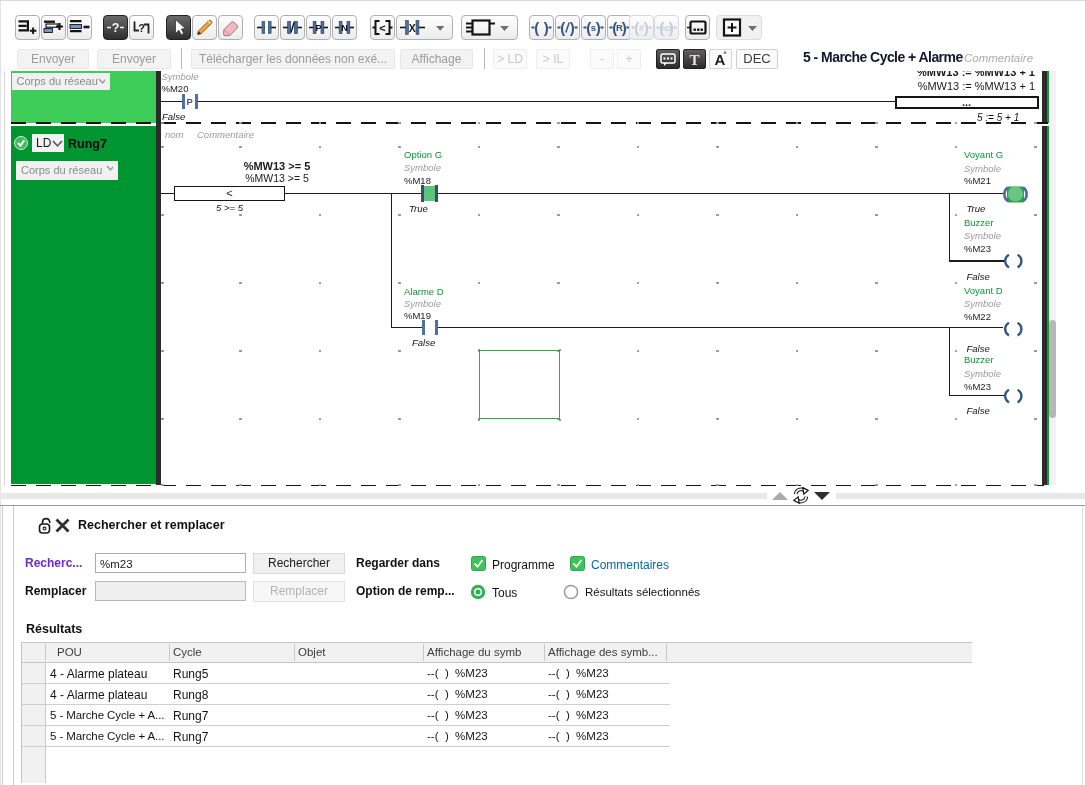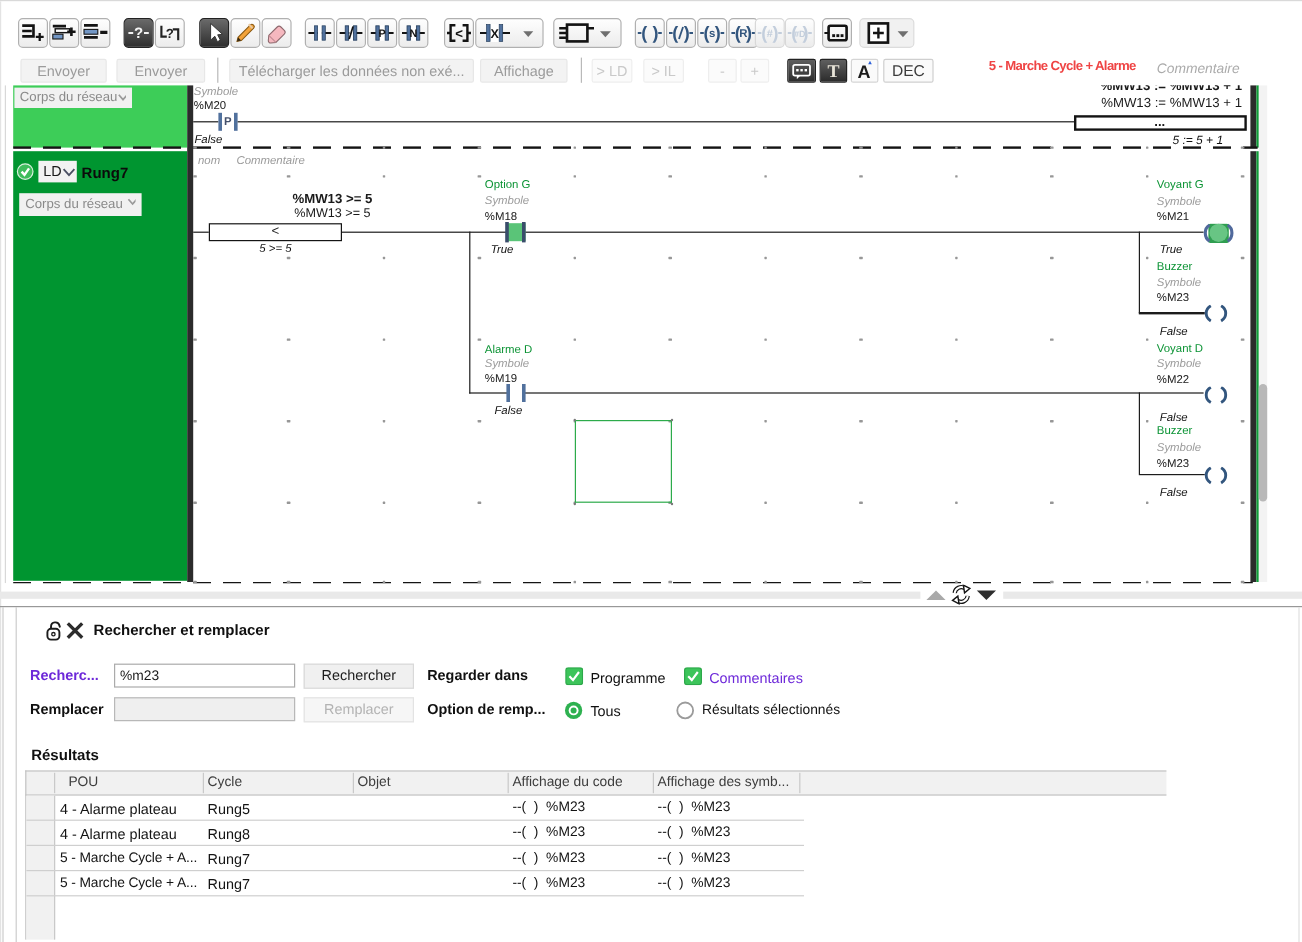--- a/index.html
+++ b/index.html
@@ -193,21 +193,21 @@
       <rect x="13.5" y="7.5" width="2" height="2" fill="#fff"></rect>
     </svg></div>
 <div class="b2 dk" style="left:683px;width:21px"><svg width="21" height="18" style="vertical-align:top">
       <text x="10.5" y="14.5" font-size="15" font-weight="bold" fill="#e8e4d8" text-anchor="middle" font-family="Liberation Serif">T</text>
     </svg></div>
 <div class="b2" style="left:709px;width:21px;background:#fafafa;border-color:#d5d5d5"><svg width="21" height="18" style="vertical-align:top">
       <text x="10" y="15" font-size="15" font-weight="bold" fill="#1c1c1c" text-anchor="middle" font-family="Liberation Sans">A</text>
       <path d="M13.5,3.5 l3,0 l-1.5,-2.8 z" fill="#2b5fd9"></path>
     </svg></div>
 <div class="b2" style="left:736px;width:40px;background:#fafafa;border-color:#cfcfcf;color:#3c3c3c;font-size:13px">DEC</div>
-<div class="abs" style="left:824px;top:47.5px;font-size:11px;font-weight:bold;color:#ef4444;white-space:nowrap;letter-spacing:-0.55px">5 - Marche Cycle + Alarme</div>
+<div class="abs" style="left:803px;top:47.5px;font-size:14px;font-weight:bold;color:#0f172a;white-space:nowrap;letter-spacing:-0.55px">5 - Marche Cycle + Alarme</div>
 <div class="abs" style="left:964px;top:51px;font-size:11.5px;font-style:italic;color:#ababab;white-space:nowrap">Commentaire</div>
 
 <div class="abs" style="left:0;top:70px;width:1085px;height:415px;overflow:hidden">
 <div class="abs" style="left:4px;top:0;width:1px;height:415px;background:#d8d8d8"></div>
 <div class="abs" style="left:11px;top:0;width:145px;height:51.5px;background:#3dcd58"></div>
 <div class="ddl" style="left:11.5px;top:1.5px;width:93px;height:17px;line-height:17px;color:#8a8a8a;font-size:11px">Corps du réseau<svg class="chev" style="top:5px" width="9" height="8">
         <path d="M1,1 L4.5,5 L8,1" stroke="#9a9a9a" stroke-width="1.4" fill="none"></path>
       </svg></div>
 <div class="abs" style="left:11px;top:54.5px;width:145px;height:358px;background:#009530"></div>
 <div class="abs" style="left:13.5px;top:64.5px;width:12.5px;height:12.5px;border-radius:50%;background:#3ebc5c;border:1px solid #d6efdb"></div>
@@ -433,21 +433,21 @@
 <div class="abs" style="left:356px;top:555px;font-size:12px;font-weight:bold;color:#101010">Regarder dans</div>
 <div class="abs" style="left:471px;top:554.5px"><svg width="15" height="15">
       <rect x="0.5" y="0.5" width="14" height="14" rx="2" fill="#3cc45a" stroke="#2da84a" stroke-width="1"></rect>
       <path d="M3.5,7.5 l3,3.2 L11.5,4" stroke="#fff" stroke-width="1.8" fill="none"></path>
     </svg></div>
 <div class="abs" style="left:492px;top:556.5px;font-size:12px;color:#101010">Programme</div>
 <div class="abs" style="left:570px;top:554.5px"><svg width="15" height="15">
       <rect x="0.5" y="0.5" width="14" height="14" rx="2" fill="#3cc45a" stroke="#2da84a" stroke-width="1"></rect>
       <path d="M3.5,7.5 l3,3.2 L11.5,4" stroke="#fff" stroke-width="1.8" fill="none"></path>
     </svg></div>
-<div class="abs" style="left:591px;top:556.5px;font-size:12px;color:#6d28d9">Commentaires</div>
+<div class="abs" style="left:591px;top:556.5px;font-size:12px;color:#0369a1">Commentaires</div>
 <div class="abs" style="left:25px;top:583px;font-size:12px;font-weight:bold;color:#101010">Remplacer</div>
 <div class="abs" style="left:95px;top:580px;width:151px;height:20px;border:1px solid #b8b8b8;box-sizing:border-box;background:#efefef"></div>
 <div class="abs" style="left:253px;top:580px;width:92px;height:21px;background:#f6f6f6;border:1px solid #e3e3e3;box-sizing:border-box;font-size:12px;color:#b3b3b3;text-align:center;line-height:19px">Remplacer</div>
 <div class="abs" style="left:356px;top:583px;font-size:12px;font-weight:bold;color:#101010">Option de remp...</div>
 <svg class="abs" style="left:470px;top:582.5px" width="16" height="16">
     <circle cx="8" cy="8" r="7.2" fill="#2eb150"></circle>
     <circle cx="8" cy="8" r="4.1" fill="#fff"></circle>
     <circle cx="8" cy="8" r="2.5" fill="#2eb150"></circle>
   </svg>
 <div class="abs" style="left:492px;top:585px;font-size:12px;color:#101010">Tous</div>
@@ -460,21 +460,21 @@
 <div class="abs" style="left:21px;top:641px;width:1px;height:141px;background:#c4c4c4"></div>
 <div class="abs" style="left:45px;top:643px;width:1px;height:17px;background:#c9c9c9"></div>
 <div class="abs" style="left:169px;top:643px;width:1px;height:17px;background:#c9c9c9"></div>
 <div class="abs" style="left:294px;top:643px;width:1px;height:17px;background:#c9c9c9"></div>
 <div class="abs" style="left:423px;top:643px;width:1px;height:17px;background:#c9c9c9"></div>
 <div class="abs" style="left:544px;top:643px;width:1px;height:17px;background:#c9c9c9"></div>
 <div class="abs" style="left:666px;top:643px;width:1px;height:17px;background:#c9c9c9"></div>
 <div class="abs" style="left:57px;top:645px;font-size:11.5px;color:#3d3d3d;white-space:nowrap">POU</div>
 <div class="abs" style="left:173px;top:645px;font-size:11.5px;color:#3d3d3d;white-space:nowrap">Cycle</div>
 <div class="abs" style="left:298px;top:645px;font-size:11.5px;color:#3d3d3d;white-space:nowrap">Objet</div>
-<div class="abs" style="left:427px;top:645px;font-size:11.5px;color:#3d3d3d;white-space:nowrap">Affichage du code</div>
+<div class="abs" style="left:427px;top:645px;font-size:11.5px;color:#3d3d3d;white-space:nowrap">Affichage du symb</div>
 <div class="abs" style="left:548px;top:645px;font-size:11.5px;color:#3d3d3d;white-space:nowrap">Affichage des symb...</div>
 <div class="abs" style="left:22px;top:662px;width:23px;height:120px;background:#f1f1f1;border-right:1px solid #c9c9c9"></div>
 <div class="abs" style="left:45px;top:662px;width:625px;height:21px;border-bottom:1px solid #cfcfcf;box-sizing:border-box"></div>
 <div class="abs" style="left:22px;top:682px;width:23px;height:1px;background:#cfcfcf"></div>
 <div class="abs" style="left:50px;top:666px;font-size:12px;color:#141414;white-space:nowrap">4 - Alarme plateau</div>
 <div class="abs" style="left:173px;top:666px;font-size:12px;color:#141414">Rung5</div>
 <div class="abs" style="left:427px;top:666px;font-size:11.5px;color:#141414;white-space:pre">--(  )  %M23</div>
 <div class="abs" style="left:548px;top:666px;font-size:11.5px;color:#141414;white-space:pre">--(  )  %M23</div>
 <div class="abs" style="left:45px;top:683px;width:625px;height:21px;border-bottom:1px solid #cfcfcf;box-sizing:border-box"></div>
 <div class="abs" style="left:22px;top:703px;width:23px;height:1px;background:#cfcfcf"></div>

